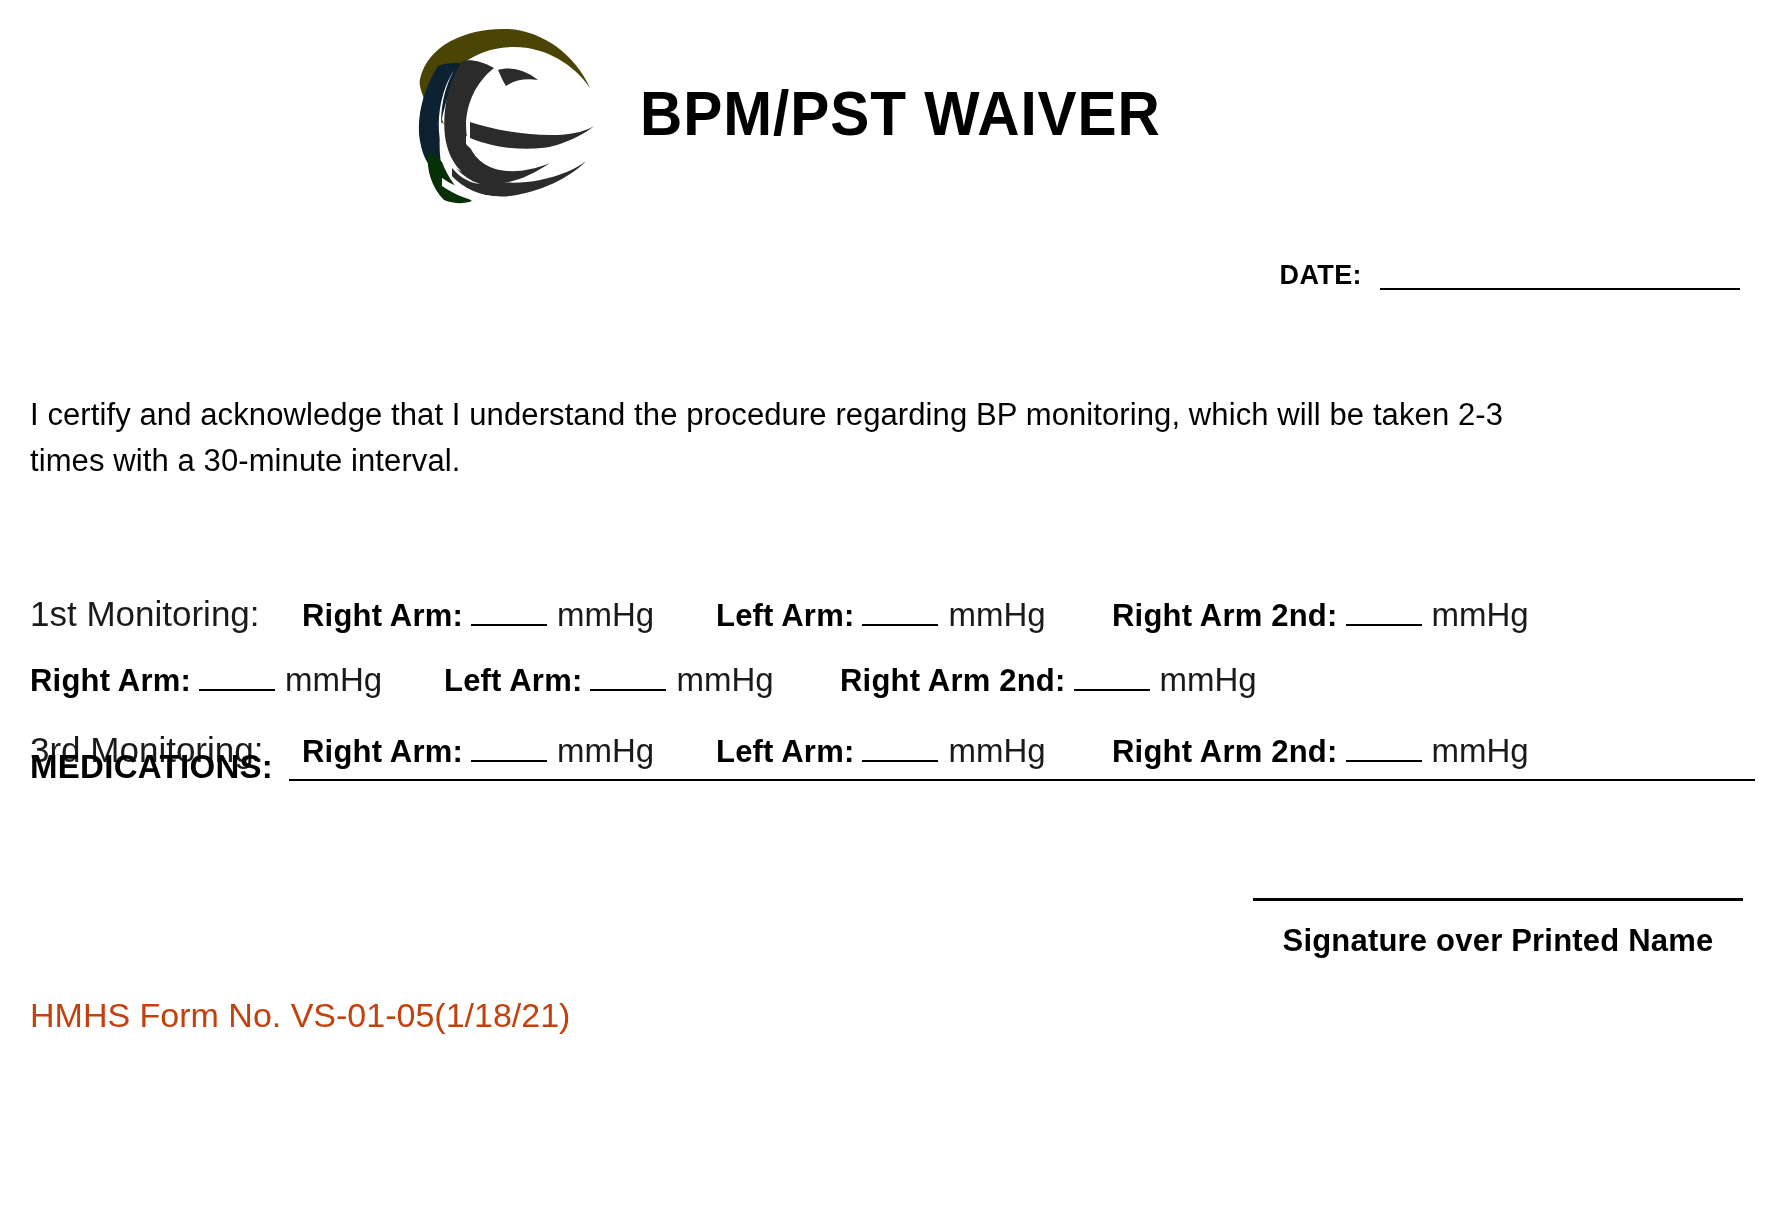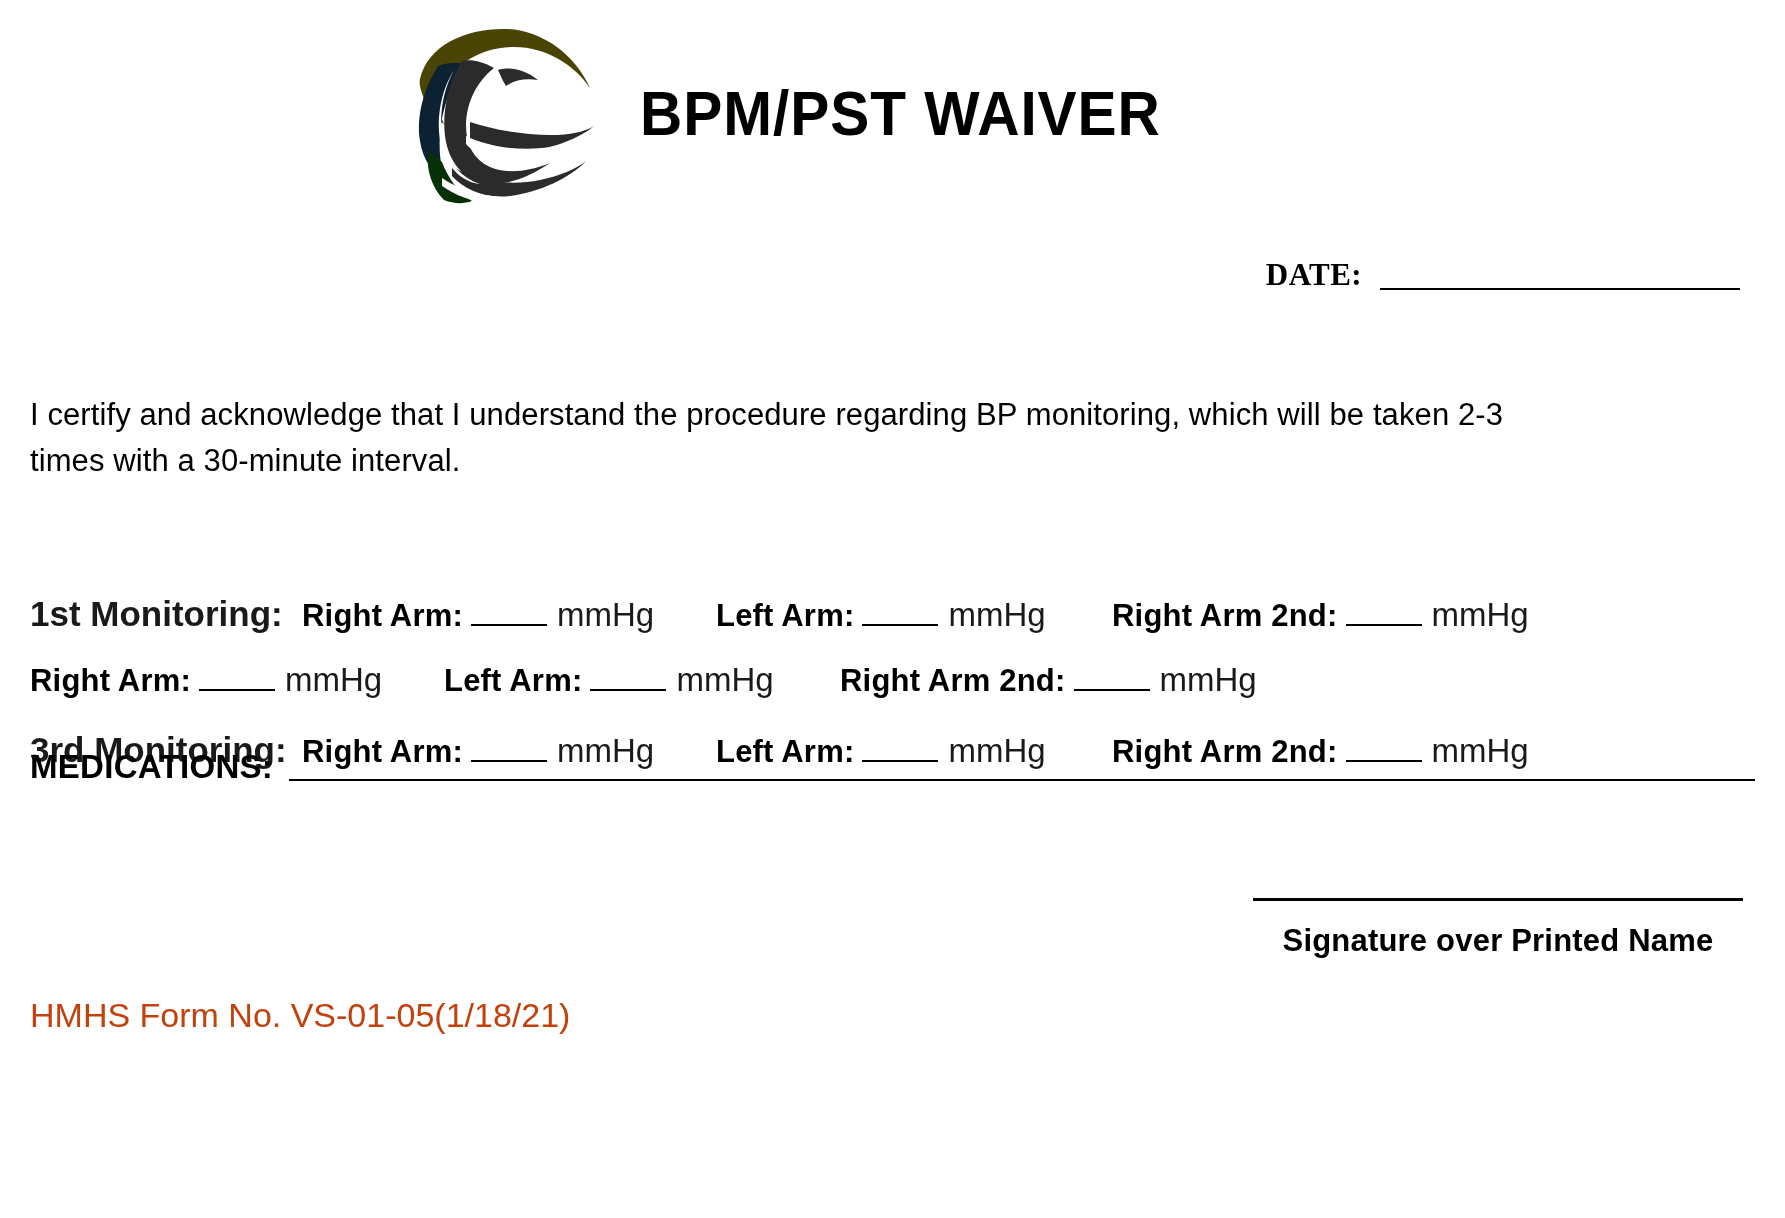--- a/index.html
+++ b/index.html
@@ -58,23 +58,23 @@
   
   .date-row {
     position: absolute;
     right: 45px;
     top: 258px;
     display: flex;
     align-items: flex-end;
     gap: 0;
   }
   .date-label {
-    font-family: Liberation Serif, serif;
-    font-weight: 700;
-    font-size: 31px;
+    font-family: Liberation Sans, sans-serif;
+    font-weight: 700;
+    font-size: 27px;
     line-height: 34px;
     letter-spacing: 0.4px;
     padding-bottom: 2px;
     margin-left: 29px;
   }
   .date-rule {
     width: 360px;
     height: 0;
     border-bottom: 2.5px solid #000;
     margin-left: 18px;
@@ -104,21 +104,21 @@
   }
   .monitor-row {
     display: flex;
     align-items: baseline;
     height: 68px;
   }
   .m-label {
     width: 272px;
     flex: 0 0 272px;
     font-family: "Liberation Sans Narrow", "Liberation Sans", sans-serif;
-    font-weight: 700;
+    font-weight: 400;
     font-size: 35px;
     line-height: 40px;
     color: #1a1a1a;
     white-space: nowrap;
   }
   .m-field {
     display: flex;
     align-items: baseline;
     white-space: nowrap;
   }

